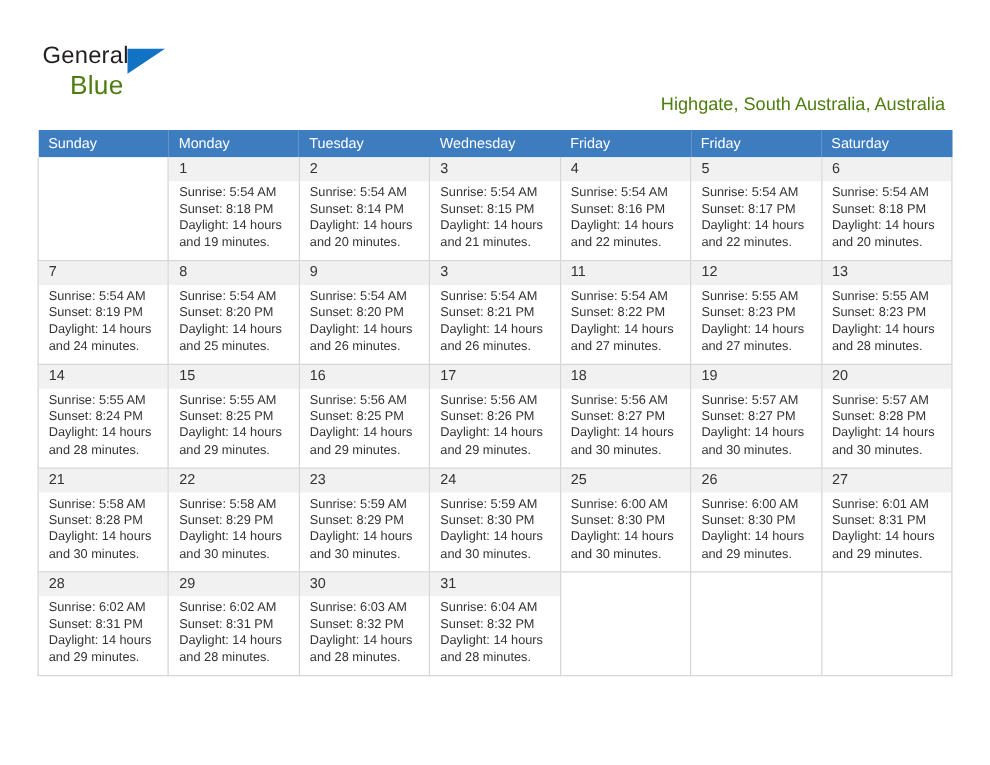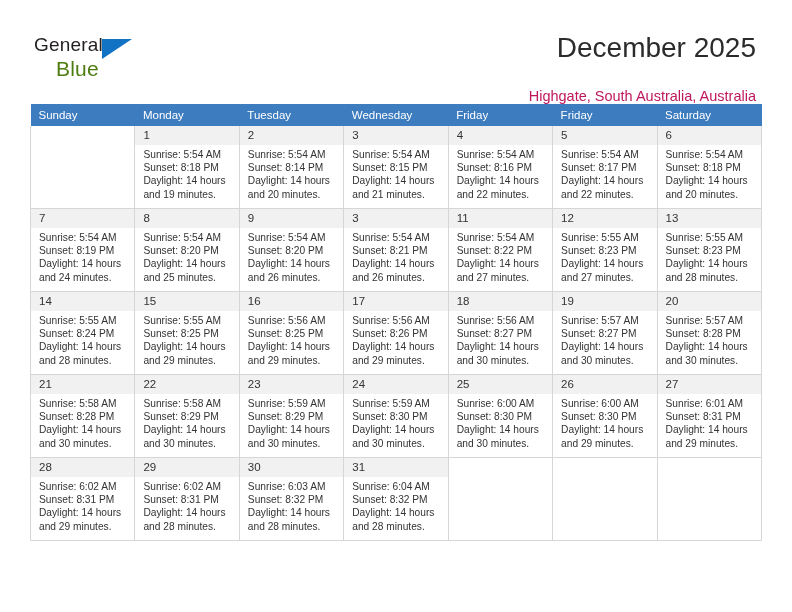--- a/index.html
+++ b/index.html
@@ -71,24 +71,23 @@
     color: #2b2b2b;
     text-align: right;
     white-space: nowrap;
     font-weight: normal;
   }
   .subtitle {
     position: absolute;
     right: 36px;
     top: 76px;
     font-size: 14.5px;
-    color: #be185d;
+    color: #4d7c0f;
     text-align: right;
     white-space: nowrap;
-    margin-top: 12px;
   }
 
   
   .calendar {
     position: absolute;
     left: 30px;
     top: 104px;
     width: 732px;
     border-collapse: collapse;
     table-layout: fixed;
@@ -148,21 +147,20 @@
 <div class="page">
 
   <div class="header">
 
     <div class="logo">
       <span class="logo-general">General</span>
       <span class="logo-tri"></span>
       <span class="logo-blue">Blue</span>
     </div>
 
-    <div class="title">December 2025</div>
     <div class="subtitle">Highgate, South Australia, Australia</div>
   </div>
 
   <table class="calendar">
     <thead>
       <tr>
         <th>Sunday</th>
         <th>Monday</th>
         <th>Tuesday</th>
         <th>Wednesday</th>

